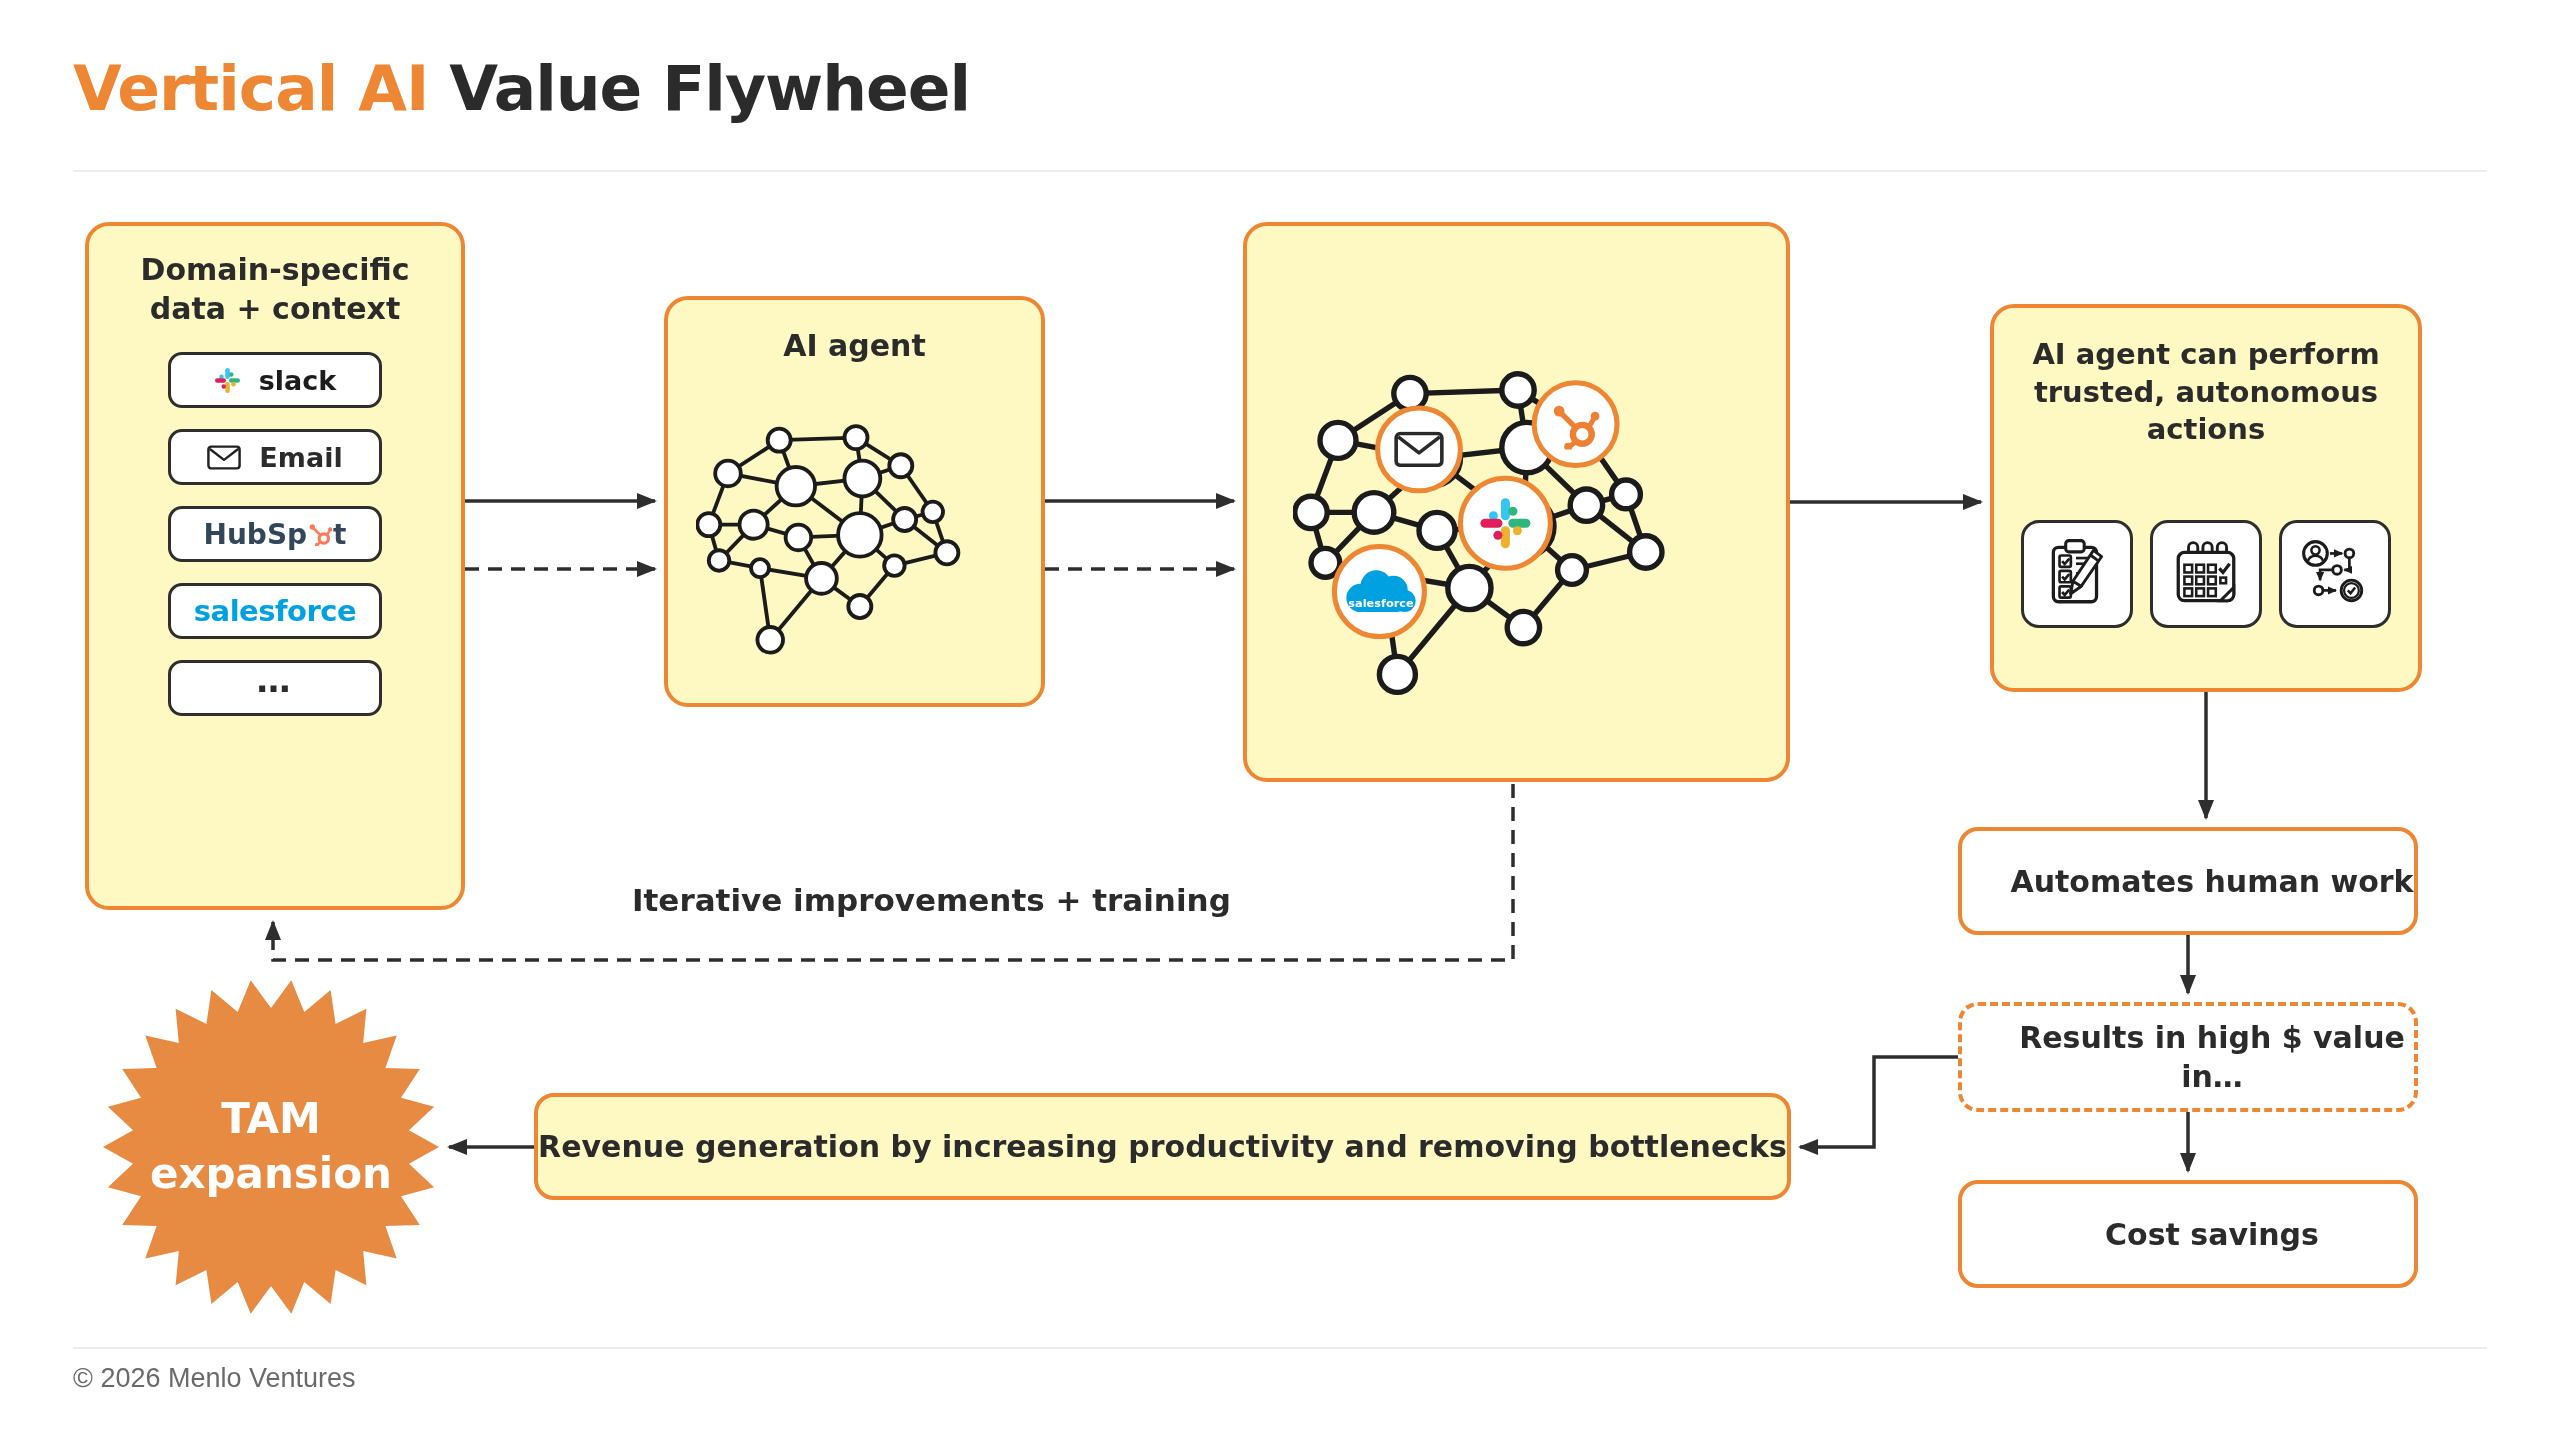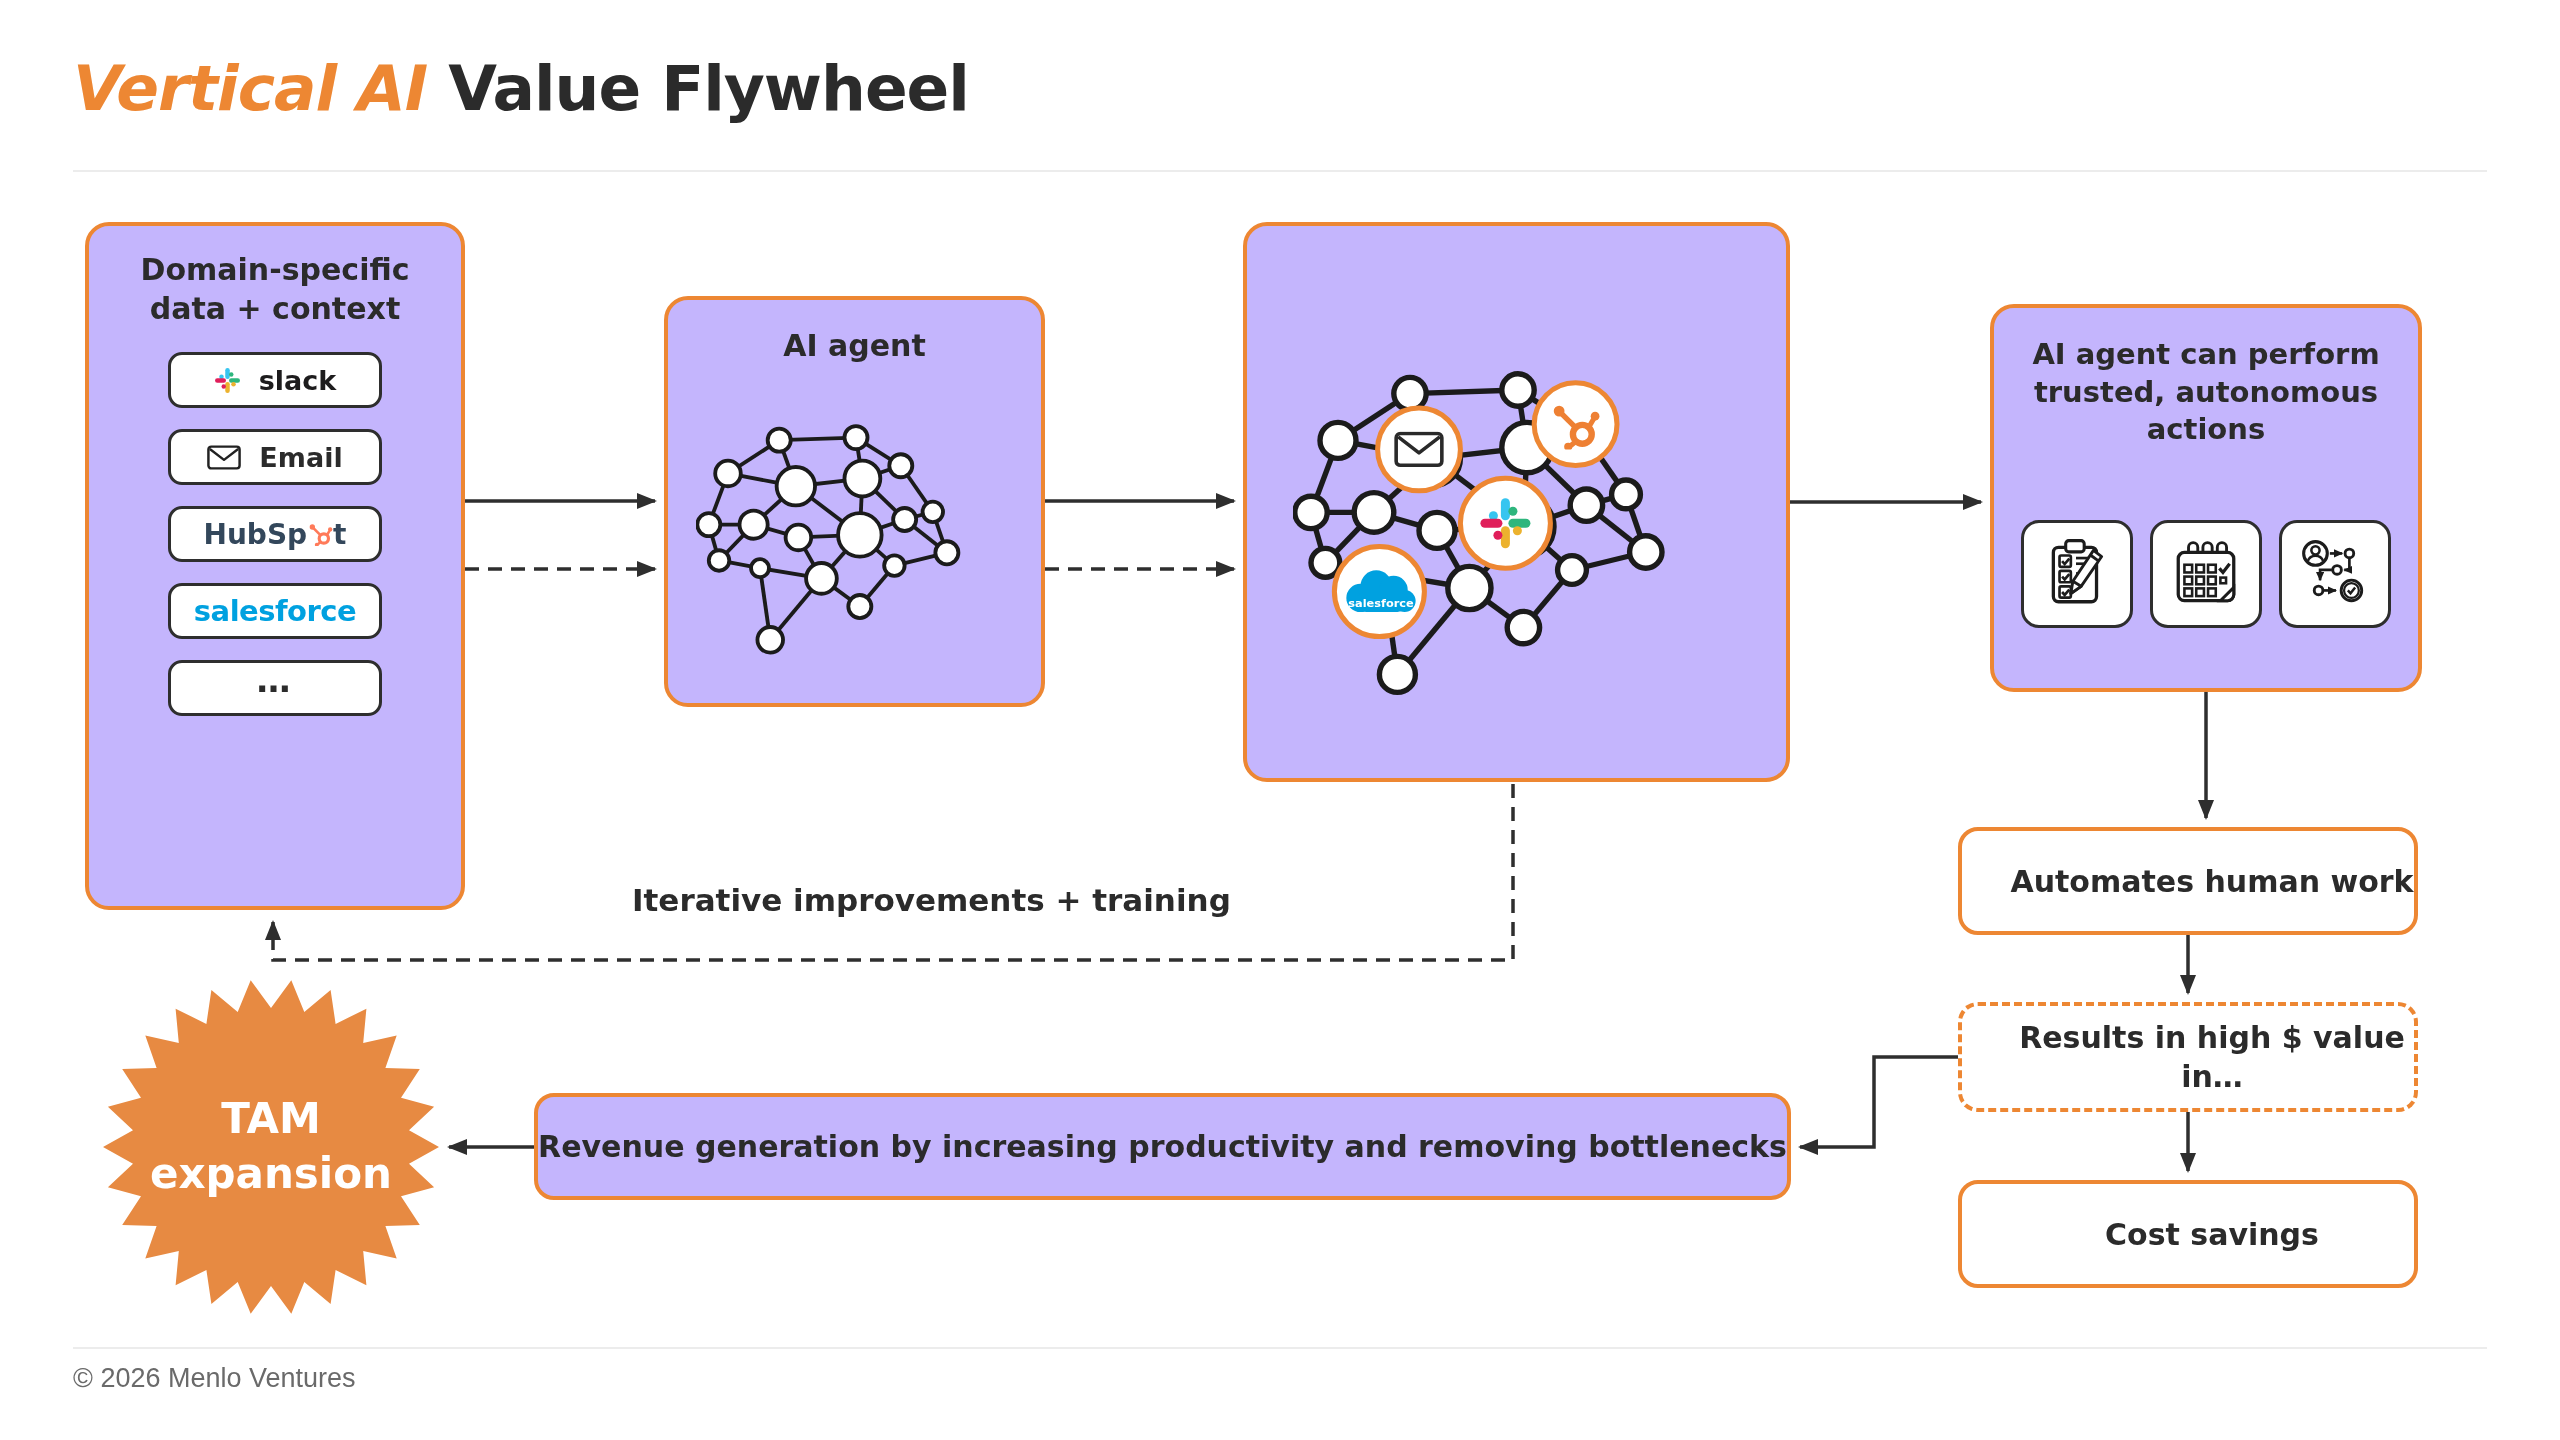--- a/index.html
+++ b/index.html
@@ -5,21 +5,21 @@
   :root{
     --orange:#ED8733; --star:#E78A42; --ink:#2B2B2B; --line:#2E2E2E;
     --footer-gray:#6A6A6A; --divider:#ECECEC; --sf-blue:#00A1E0;
     --hs-ink:#33475B; --hs-orange:#EE8033;
     --sk-blue:#36C5F0; --sk-green:#2EB67D; --sk-yellow:#ECB22E; --sk-red:#E01E5A;
   }
   *{margin:0;padding:0;box-sizing:border-box;}
   html,body{width:2560px;height:1440px;background:#fff;overflow:hidden;}
   body{font-family:"DejaVu Sans",sans-serif;color:var(--ink);position:relative;}
   .abs{position:absolute;}
-  .obox{position:absolute;background:#c4b5fd;border:4px solid var(--orange);border-radius:24px;}
+  .obox{position:absolute;background:#fef9c3;border:4px solid var(--orange);border-radius:24px;}
   .btitle{font-weight:bold;font-size:30px;line-height:1.3;text-align:center;color:var(--ink);}
   .chainbox{position:absolute;left:1958px;width:460px;background:#fff;border:4px solid var(--orange);
             border-radius:20px;display:flex;align-items:center;justify-content:center;padding-left:48px;}
   .chainbox .btitle{font-size:30px;}
   .srcitem{width:214px;height:56px;background:#fff;border:3px solid var(--line);border-radius:14px;
            display:flex;align-items:center;justify-content:center;gap:18px;}
   .tile{width:112px;height:108px;background:#fff;border:3.5px solid var(--line);border-radius:18px;
         display:flex;align-items:center;justify-content:center;}
   .divider{position:absolute;left:73px;width:2414px;height:2px;background:var(--divider);}
   svg{display:block;}
@@ -74,21 +74,21 @@
         <circle cx="33" cy="15" r="9"></circle>
           <circle cx="40" cy="22" r="7"></circle>
         <rect x="9" y="16" width="33" height="13" rx="6.5"></rect>
       </g>
       <text x="25" y="25.5" font-size="7.2" fill="#fff" text-anchor="middle" font-weight="bold">salesforce</text>
     </symbol>
   </defs>
 </svg>
 
 <div class="abs" style="left:73px;top:52px;font-size:63px;font-weight:bold;letter-spacing:-1px;">
-  <span style="color:var(--orange);font-style:italic;">Vertical AI</span><span> Value Flywheel</span>
+  <span style="color:var(--orange);">Vertical AI</span><span> Value Flywheel</span>
 </div>
 <div class="divider" style="top:170px;"></div>
 
 <svg class="abs" style="left:0;top:0;" width="2560" height="1440">
   <g fill="none" stroke="#2E2E2E" stroke-width="3.5">
     <path d="M465,501 H655" marker-end="url(#arr)"></path>
     <path d="M465,569 H655" stroke-dasharray="14 9" marker-end="url(#arr)"></path>
     <path d="M1045,501 H1234" marker-end="url(#arr)"></path>
     <path d="M1045,569 H1234" stroke-dasharray="14 9" marker-end="url(#arr)"></path>
     <path d="M1790,502 H1981" marker-end="url(#arr)"></path>

